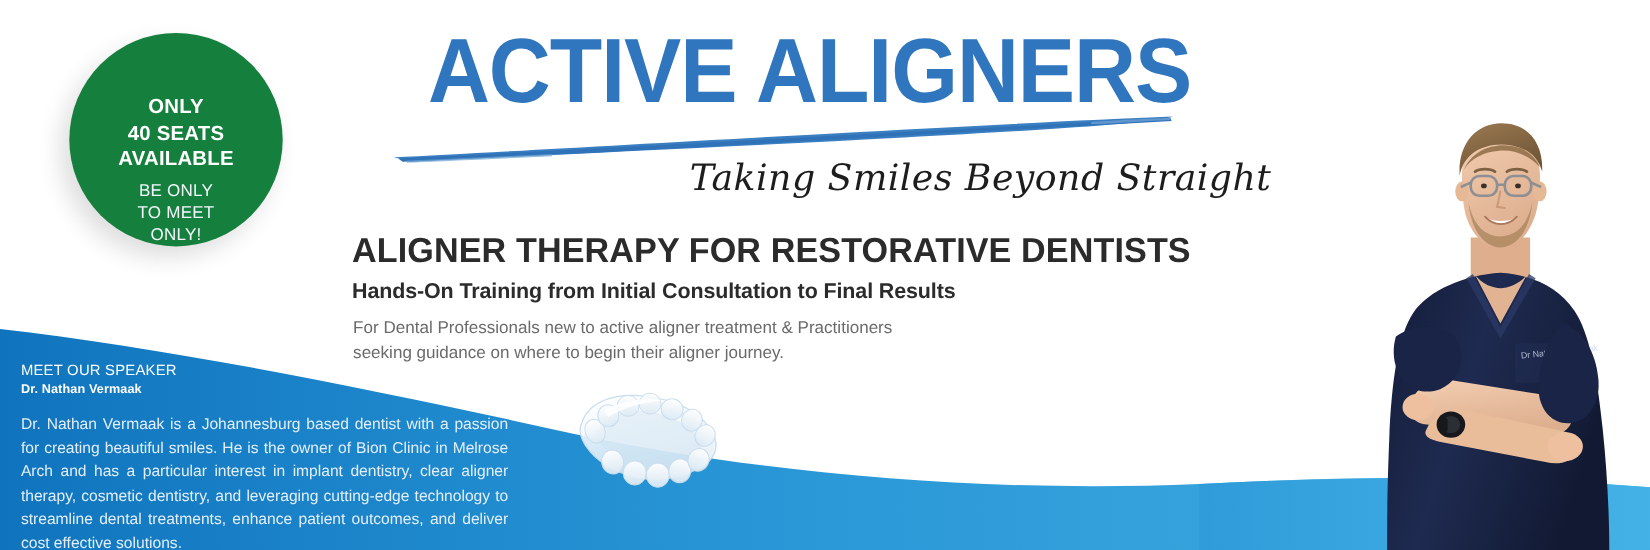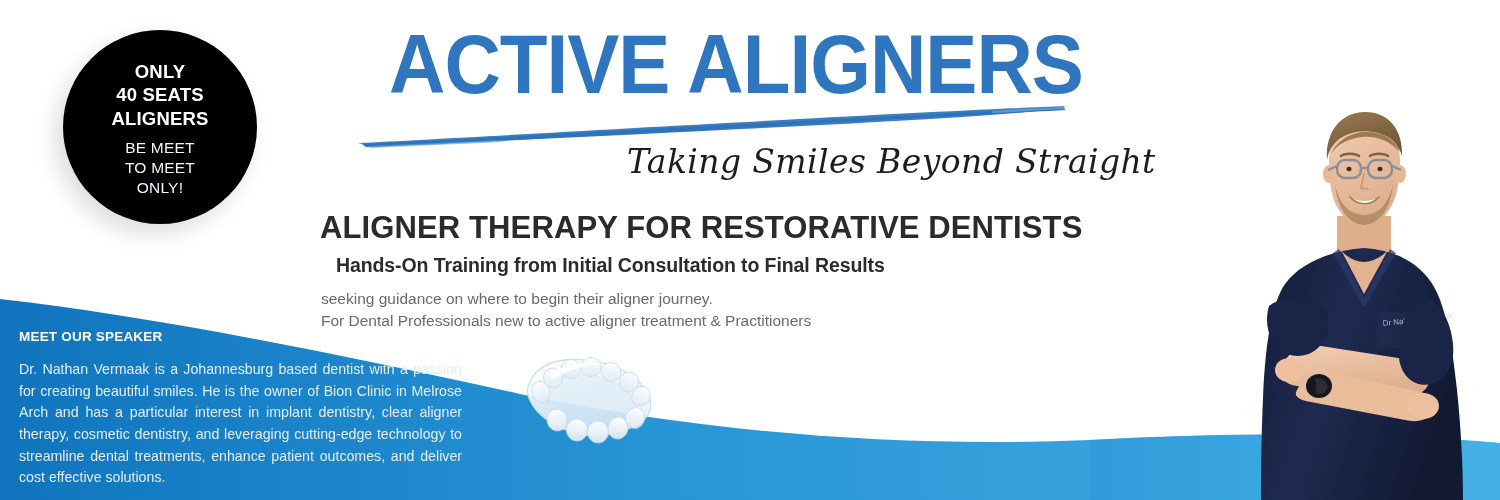--- a/index.html
+++ b/index.html
@@ -47,25 +47,25 @@
     opacity: 0.13;
     filter: blur(11px);
   }
   .badge {
     position: absolute;
     left: 0;
     top: 0;
     width: 194px;
     height: 194px;
     border-radius: 50%;
-    background: #000000;
+    background: #15803d;
     display: flex;
     flex-direction: column;
     align-items: center;
-    justify-content: center;
+    justify-content: flex-end;
     text-align: center;
     color: #ffffff;
     box-sizing: border-box;
     padding-top: 4px;
   }
   .badge-top {
     font-size: 18.5px;
     font-weight: bold;
     line-height: 1.27;
     letter-spacing: 0.2px;
@@ -119,21 +119,21 @@
     font-size: 31.5px;
     font-weight: bold;
     color: #2b2b2b;
     letter-spacing: 0.1px;
     white-space: nowrap;
     transform: scaleX(0.985);
     transform-origin: left top;
   }
   .subheadline {
     position: absolute;
-    left: 336px;
+    left: 320px;
     top: 254px;
     font-size: 19.5px;
     font-weight: bold;
     color: #2b2b2b;
     letter-spacing: -0.1px;
     white-space: nowrap;
   }
   .lead {
     position: absolute;
     left: 321px;
@@ -149,21 +149,21 @@
   
   .speaker {
     position: absolute;
     left: 19px;
     top: 329px;
     width: 445px;
     color: #ffffff;
   }
   .speaker-eyebrow {
     font-size: 13.5px;
-    font-weight: bold;
+    font-weight: normal;
     letter-spacing: 0.2px;
     line-height: 1.2;
   }
   .speaker-name {
     font-size: 11.5px;
     font-weight: bold;
     letter-spacing: 0.1px;
     margin-top: 3px;
     line-height: 1.2;
   }
@@ -221,24 +221,24 @@
 
     <path d="M1090,440 C 1240,432 1370,432 1500,443 L1500,500 L1090,500 Z" fill="url(#bandGrad)" opacity="0.85"></path>
   </svg>
 
   <div class="badge-wrap">
     <div class="badge-shadow"></div>
     <div class="badge">
       <div class="badge-top">
         <div>ONLY</div>
         <div>40 SEATS</div>
-        <div>ALIGNERS</div>
+        <div>AVAILABLE</div>
       </div>
       <div class="badge-bottom">
-        <div>BE MEET</div>
+        <div>BE ONLY</div>
         <div>TO MEET</div>
         <div>ONLY!</div>
       </div>
     </div>
   </div>
 
   <div class="title">ACTIVE ALIGNERS</div>
 
   <svg class="brush" viewBox="0 0 720 46" preserveAspectRatio="none" aria-hidden="true">
     <path d="M6,40 C 90,36 260,26 430,17 C 540,11 640,6 714,3
@@ -250,26 +250,27 @@
   </svg>
 
   <svg class="script-tagline" viewBox="0 0 540 56" preserveAspectRatio="xMidYMid meet">
     <title>Taking Smiles Beyond Straight Teeth</title>
     <text x="0" y="40" font-family="'DejaVu Serif', serif" font-size="33" font-style="italic" fill="#1d1d1d" letter-spacing="0.4">Taking Smiles Beyond Straight Teeth</text>
   </svg>
 
   <div class="headline">ALIGNER THERAPY FOR RESTORATIVE DENTISTS</div>
   <div class="subheadline">Hands-On Training from Initial Consultation to Final Results</div>
   <div class="lead">
+    <span>For Dental Professionals new to active aligner treatment &amp; Practitioners</span>
     <span>seeking guidance on where to begin their aligner journey.</span>
-    <span>For Dental Professionals new to active aligner treatment &amp; Practitioners</span>
   </div>
 
   <div class="speaker">
     <div class="speaker-eyebrow">MEET OUR SPEAKER</div>
+    <div class="speaker-name">Dr. Nathan Vermaak</div>
     <div class="speaker-bio">Dr. Nathan Vermaak is a Johannesburg based dentist with a passion for creating beautiful smiles. He is the owner of Bion Clinic in Melrose Arch and has a particular interest in implant dentistry, clear aligner therapy, cosmetic dentistry, and leveraging cutting-edge technology to streamline dental treatments, enhance patient outcomes, and deliver cost effective solutions.</div>
   </div>
 
   <svg class="aligner" viewBox="0 0 185 135" aria-hidden="true">
     <defs>
       <linearGradient id="trayGrad" x1="0" y1="0" x2="0.4" y2="1">
         <stop offset="0" stop-color="#ffffff" stop-opacity="0.97"></stop>
         <stop offset="0.5" stop-color="#f3f8fc" stop-opacity="0.88"></stop>
         <stop offset="1" stop-color="#e3eef6" stop-opacity="0.82"></stop>
       </linearGradient>

